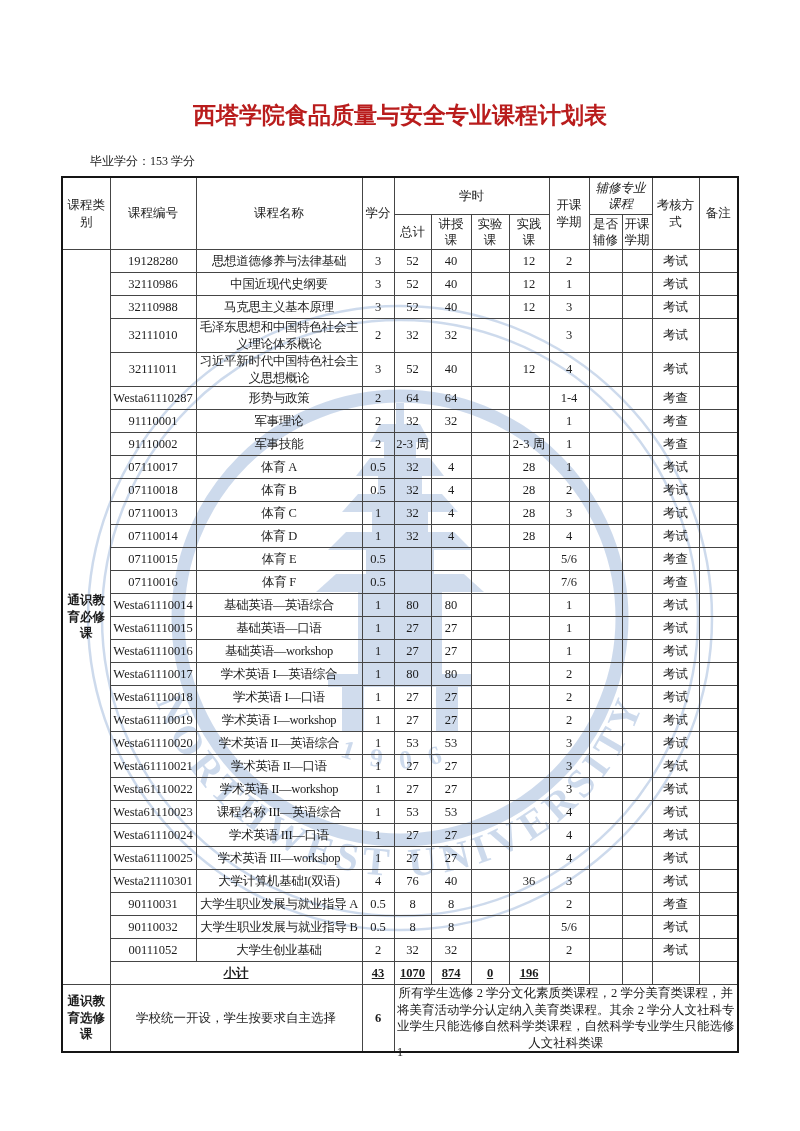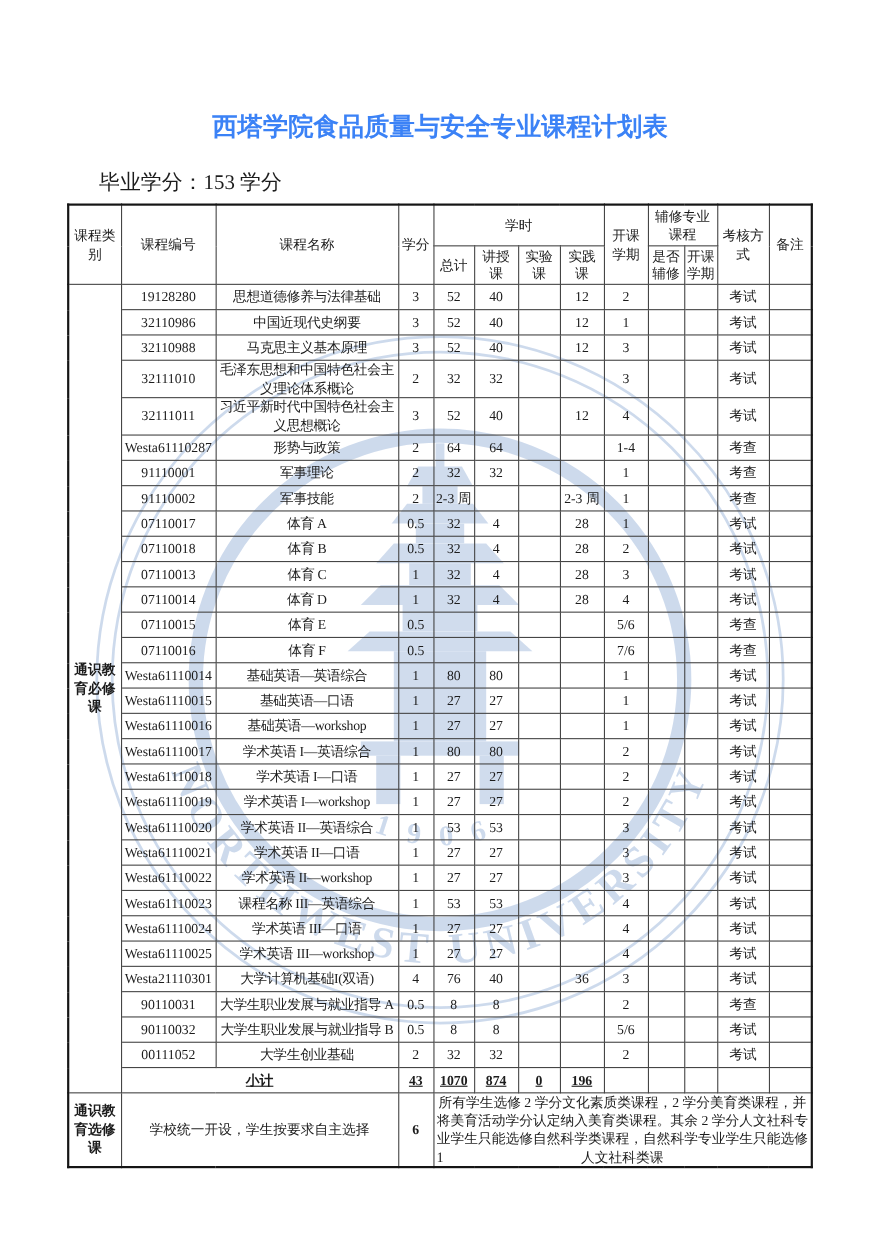--- a/index.html
+++ b/index.html
@@ -14,46 +14,46 @@
   }
   .watermark{
     position:absolute;left:75px;top:288px;z-index:0;opacity:.5;
   }
   .content{position:relative;z-index:1;}
   .doc-title{
     margin:0;padding-top:100px;
     text-align:center;
     font-family:"Liberation Sans","DejaVu Sans",sans-serif;
     font-weight:bold;font-size:23px;line-height:30px;
-    color:#3b82f6;
+    color:#b91c1c;
   }
   .credits-line{
     width:676px;margin:23px auto 6px auto;
     padding-left:28px;box-sizing:border-box;
-    font-size:19px;
+    font-size:12px;
   }
   table.plan{
     width:676px;margin:0 auto;
     border-collapse:collapse;table-layout:fixed;
     border:2px solid #151515;
     background:transparent;
   }
   table.plan td{
     border:1px solid #454545;
     text-align:center;vertical-align:middle;
     padding:0 1px;
     font-size:12.5px;line-height:1.32;
     height:22px;
     overflow:hidden;
     word-break:break-all;
   }
   thead tr.hdr-top td{height:36px;}
   thead tr.hdr-bottom td{height:34px;}
   td.hdr-pad{padding:0 7px;}
-  td.hdr-minor{padding:0 9px;}
+  td.hdr-minor{padding:0 9px;font-style:italic;}
   td.name-cell{font-size:12px;letter-spacing:-0.3px;}
   td.cat-cell{font-weight:bold;font-size:13px;padding:0 3px;line-height:1.75;}
   tr.subtotal-row td{font-weight:bold;text-decoration:underline;}
   tr.elective-row td{height:58px;}
   td.note-cell{
     text-align:left;padding:2px 4px;
     font-size:12.5px;line-height:1.55;
   }
   .page-num{
     position:absolute;left:0;right:0;top:1044px;

